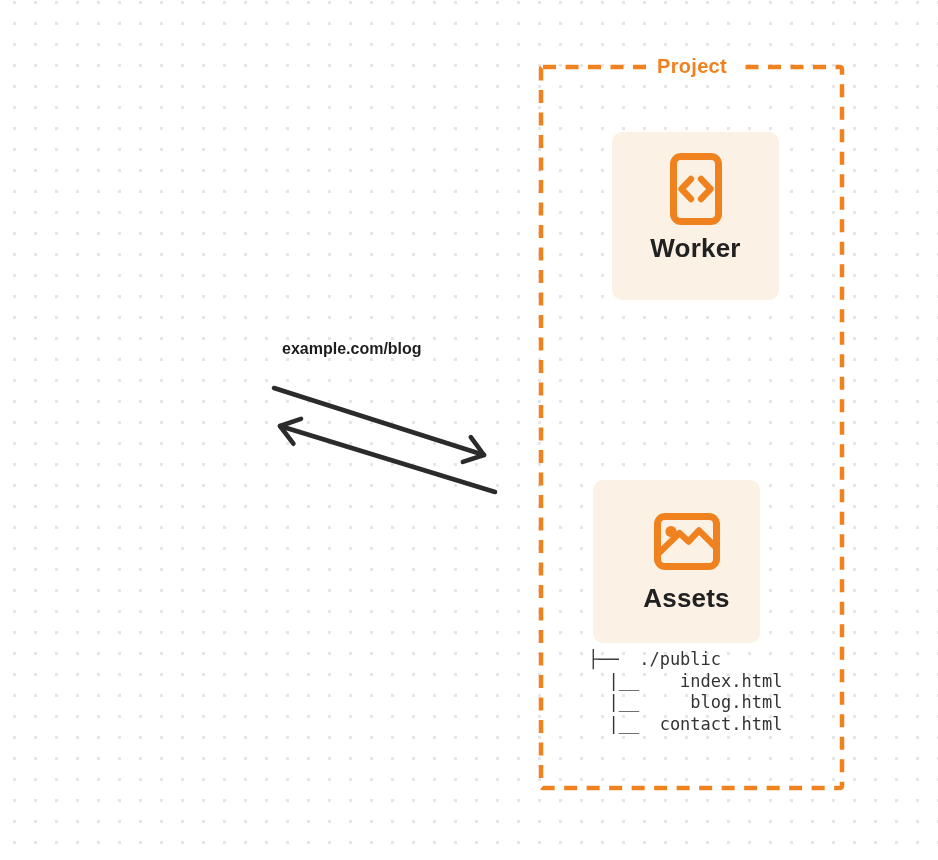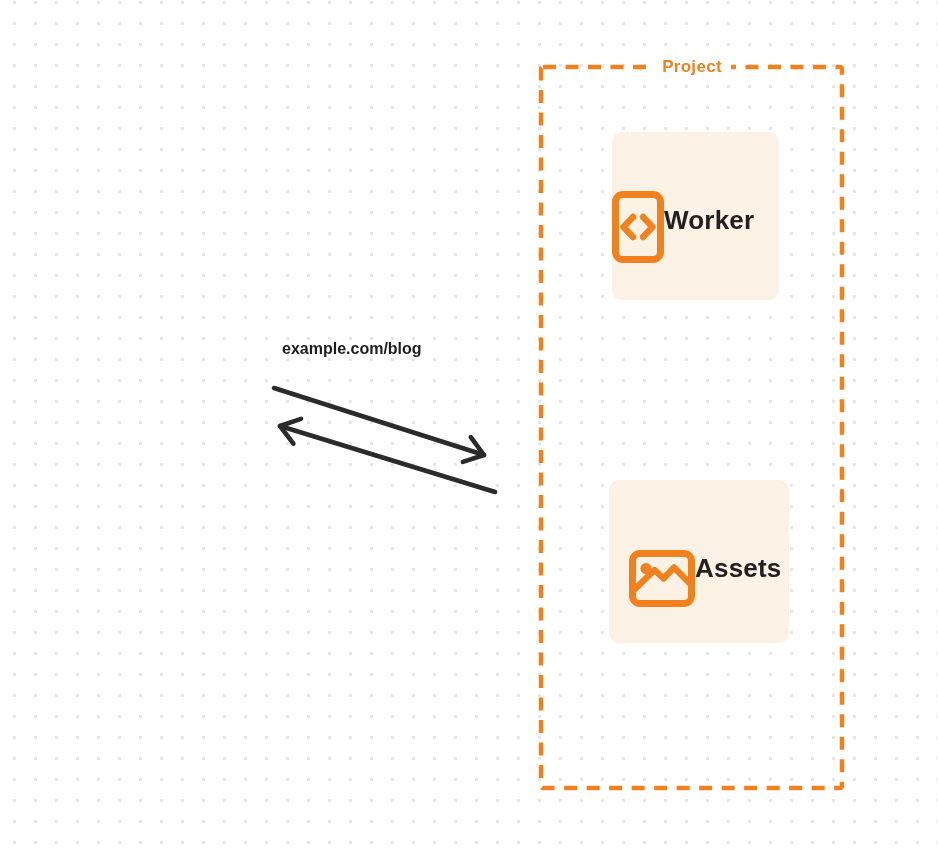--- a/index.html
+++ b/index.html
@@ -53,33 +53,33 @@
     pointer-events:none;
   }
   .project-label{
     position:absolute;left:541px;top:53px;width:302px;
     text-align:center;line-height:27px;
   }
   .project-label span{
     display:inline-block;
     background:#ffffff;
     padding:0 9px;
-    font-size:17px;font-weight:bold;color:var(--orange);
+    font-size:20px;font-weight:bold;color:var(--orange);
     letter-spacing:.3px;
     text-align:center;
   }
   
   .card{
     position:absolute;
     background:var(--cream);
     border-radius:10px;
-    display:flex;flex-direction:row;align-items:center;
+    display:flex;flex-direction:column;align-items:center;
   }
   .card-worker{left:612px;top:132px;width:167px;height:168px;}
-  .card-assets{left:609px;top:480px;width:180px;height:163px;padding-left:20px;}
+  .card-assets{left:593px;top:480px;width:167px;height:163px;padding-left:20px;}
   .card .icon{display:block;}
   .card-worker .icon{margin-top:21px;}
   .card-assets .icon{margin-top:33px;}
   .card .node-label{
     font-size:26px;font-weight:bold;color:var(--ink);
     margin-top:8px;letter-spacing:.2px;
   }
   .card-assets .node-label{margin-top:13px;}
   
   .file-tree{
@@ -126,14 +126,18 @@
 
   <div class="card card-assets">
     <svg class="icon" width="66" height="57" viewBox="0 0 66 57" xmlns="http://www.w3.org/2000/svg">
       <rect x="3.5" y="3.5" width="59" height="50" rx="7.5" fill="none" stroke="#F0811F" stroke-width="7"></rect>
       <circle cx="17" cy="18.5" r="5.6" fill="#F0811F"></circle>
       <path d="M5 40 L25.5 20 L34.5 28.5 L45 17.5 L61.5 34" fill="none" stroke="#F0811F" stroke-width="6.4" stroke-linecap="round" stroke-linejoin="round"></path>
     </svg>
     <span class="node-label">Assets</span>
   </div>
 
+  <pre class="file-tree">├──  ./public
+  |__    index.html
+  |__     blog.html
+  |__  contact.html</pre>
 
 </div>
 
 </body></html>

